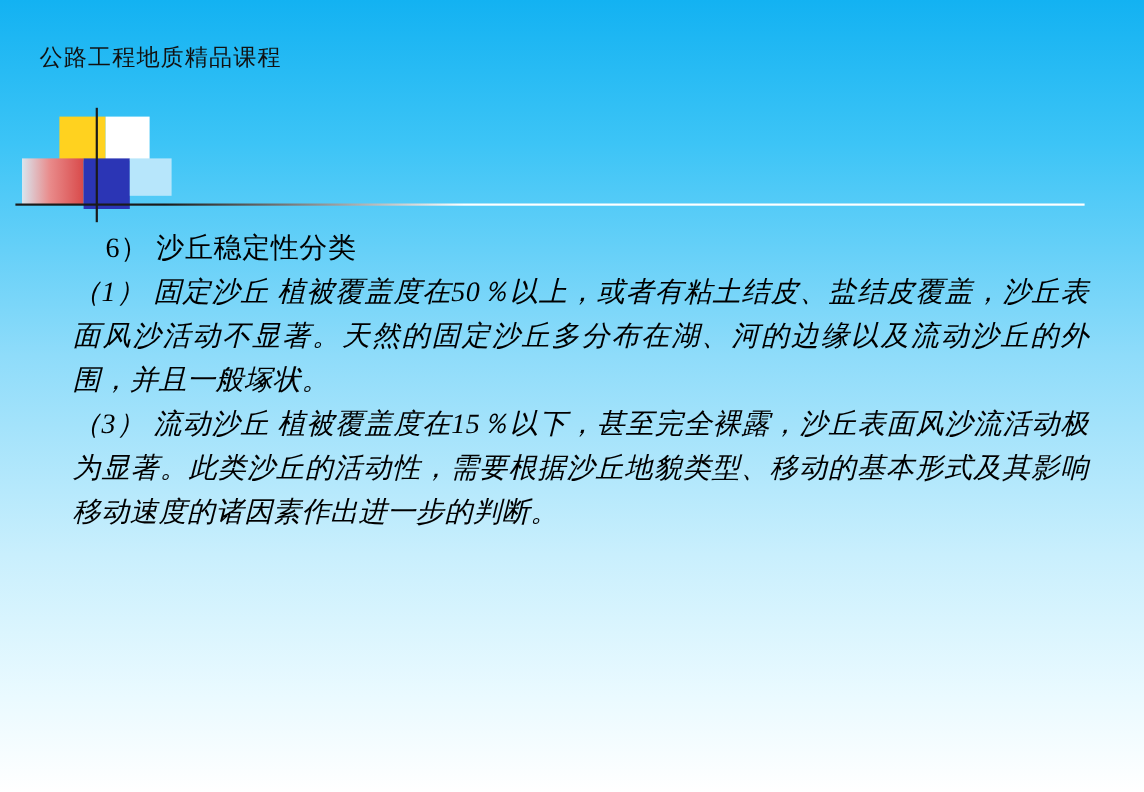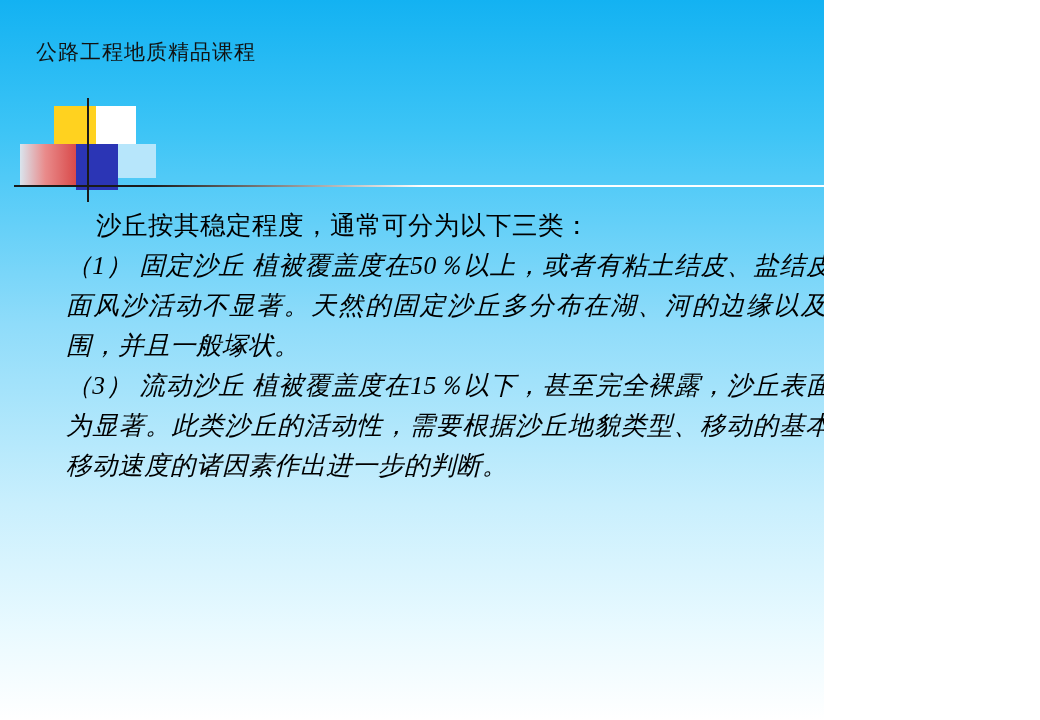--- a/index.html
+++ b/index.html
@@ -7,21 +7,21 @@
     padding: 0;
   }
   body {
     width: 1040px;
     height: 720px;
     overflow: hidden;
     font-family: "Liberation Serif", serif;
   }
   .slide {
     position: relative;
-    width: 824px;
+    width: 1040px;
     height: 720px;
     box-sizing: border-box;
     background: linear-gradient(to bottom, #13b2f2 0%, #3cc4f6 18%, #8fdcfa 45%, #c9effd 70%, #eafaff 88%, #ffffff 100%);
     overflow: hidden;
   }
   .slide-header {
     position: absolute;
     left: 36px;
     top: 38px;
     font-size: 21px;
@@ -129,18 +129,18 @@
     <span class="sq sq-yellow"></span>
     <span class="sq sq-white"></span>
     <span class="sq sq-pink"></span>
     <span class="sq sq-blue"></span>
     <span class="sq sq-ltblue"></span>
     <span class="vline"></span>
   </div>
   <div class="hrule"></div>
 
   <div class="body-text">
-    <p class="indent">沙丘按其稳定程度，通常可分为以下三类：</p>
+    <p class="indent">6） 沙丘稳定性分类</p>
     <p class="indent p-flush">（1） 固定沙丘 植被覆盖度在50％以上，或者有粘土结皮、盐结皮覆盖，沙丘表面风沙活动不显著。天然的固定沙丘多分布在湖、河的边缘以及流动沙丘的外围，并且一般塚状。</p>
     <p class="indent p-flush">（3） 流动沙丘 植被覆盖度在15％以下，甚至完全裸露，沙丘表面风沙流活动极为显著。此类沙丘的活动性，需要根据沙丘地貌类型、移动的基本形式及其影响移动速度的诸因素作出进一步的判断。</p>
   </div>
 
 </div>
 
 </body></html>

